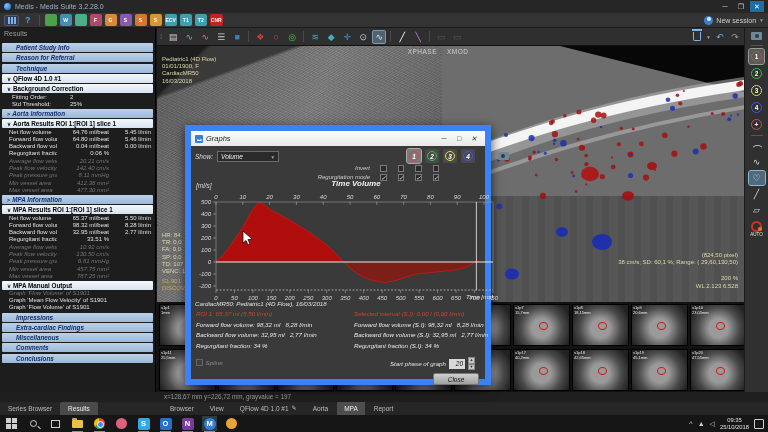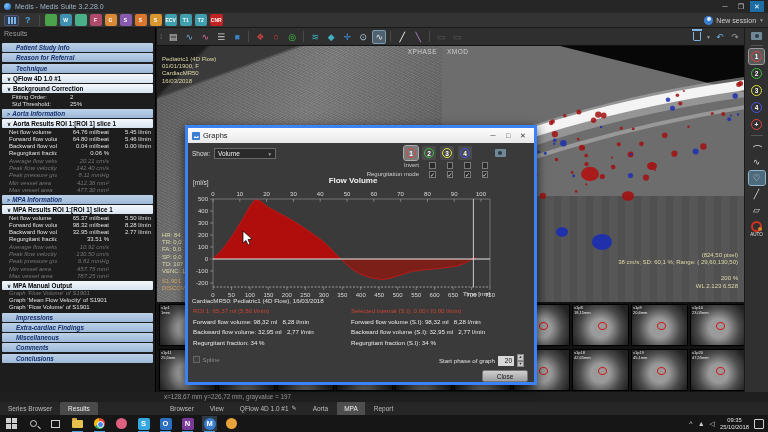--- a/index.html
+++ b/index.html
@@ -96,21 +96,21 @@
 
   
   #thumb-strip{position:absolute;left:157px;top:274px;right:24px;height:90px;background:#121212;overflow:hidden;}
   .thumb{position:absolute;width:57px;height:42px;background:
       radial-gradient(circle at 50% 58%,#9a9a9a 0 26%,#4a4a4a 58%,#222 85%);
       border:1px solid #000;}
   .thumb .red-dot{position:absolute;left:45%;top:42%;width:9px;height:8px;border-radius:50%;border:1.5px solid #d01818;}
   .thumb .tl{position:absolute;left:1px;top:1px;font-size:4px;line-height:4.5px;color:#eee;white-space:pre;}
 
   
-  #graphs-win{position:absolute;left:185px;top:125px;width:352px;height:260px;background:#3a3a3a;border:3px solid #3b82f6;box-shadow:0 3px 10px rgba(0,0,0,.7);z-index:10;}
+  #graphs-win{position:absolute;left:185px;top:125px;width:306px;height:260px;background:#3a3a3a;border:6px solid #3b82f6;box-shadow:0 3px 10px rgba(0,0,0,.7);z-index:10;font-style:italic;}
   #gw-title{position:absolute;left:0;top:0;right:0;height:15px;background:linear-gradient(#fdfdfd,#e8e8e8);color:#222;font-size:7.5px;display:flex;align-items:center;padding:0 4px;gap:3px;}
   #gw-icon{width:8px;height:8px;background:#3a7fd0;border-radius:1px;position:relative;}
   #gw-icon:after{content:"";position:absolute;left:1.5px;top:4px;width:5px;height:2.5px;background:#fff;clip-path:polygon(0 100%,30% 20%,60% 70%,100% 0,100% 100%);}
   #gw-ctrls{margin-left:auto;display:flex;gap:1px;}
   #gw-ctrls .gwb{width:14px;height:12px;text-align:center;font-size:7px;line-height:12px;color:#333;}
   #show-row{position:absolute;left:4px;top:20px;display:flex;align-items:center;gap:4px;font-size:6.5px;color:#ddd;}
   #show-dd{width:62px;height:11px;background:#2a2a2a;border:1px solid #6a6a6a;color:#eee;font-size:6.5px;line-height:10px;padding:0 3px;display:flex;}
   #show-dd .caret{margin-left:auto;}
   #roi-buttons{position:absolute;left:216px;top:18px;display:flex;gap:4px;}
   .groi{width:14px;height:14px;background:#4a4a4a;border-radius:2px;display:flex;align-items:center;justify-content:center;}
@@ -672,21 +672,21 @@
     </div>
     <div class="chk-row" id="regurg-row">
       <span>Regurgitation mode</span>
       <span class="cbs" id="regurg-checks">
           <span class="cb">✓</span>
           <span class="cb">✓</span>
           <span class="cb">✓</span>
           <span class="cb">✓</span>
         </span>
     </div>
-    <div id="chart-title">Flow Volume</div>
+    <div id="chart-title">Time Volume</div>
     <div id="y-unit">[ml/s]</div>
     <svg id="flow-chart" width="330" height="116">
         <defs>
           <clipPath id="clipPos">
             <rect x="0" y="0" width="330" height="71"></rect>
           </clipPath>
           <clipPath id="clipNeg">
             <rect x="0" y="71" width="330" height="45"></rect>
           </clipPath>
         </defs>

